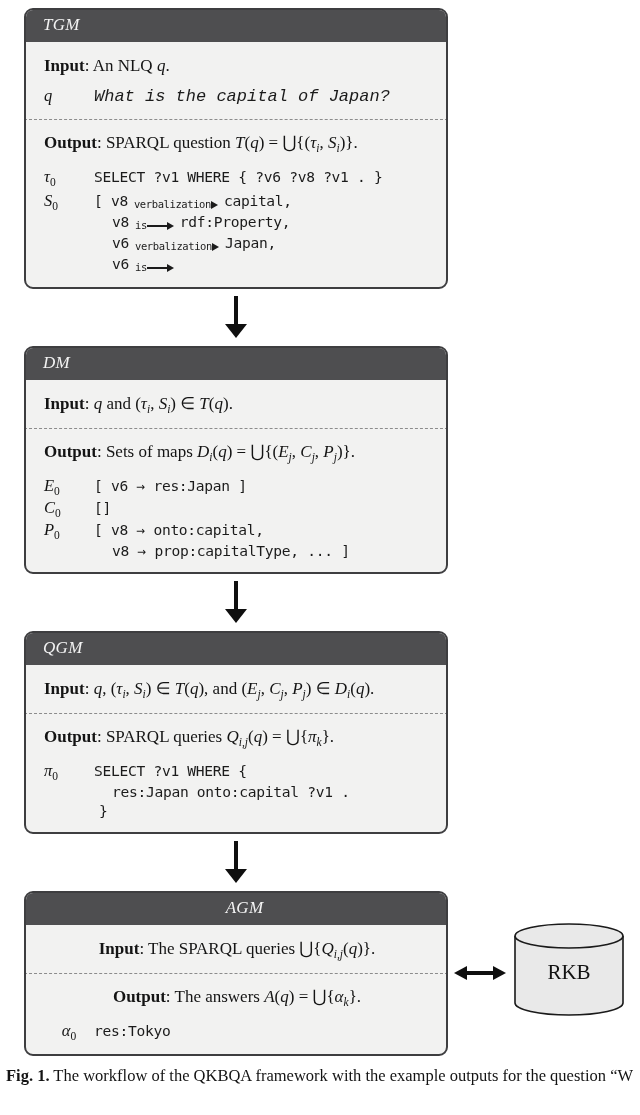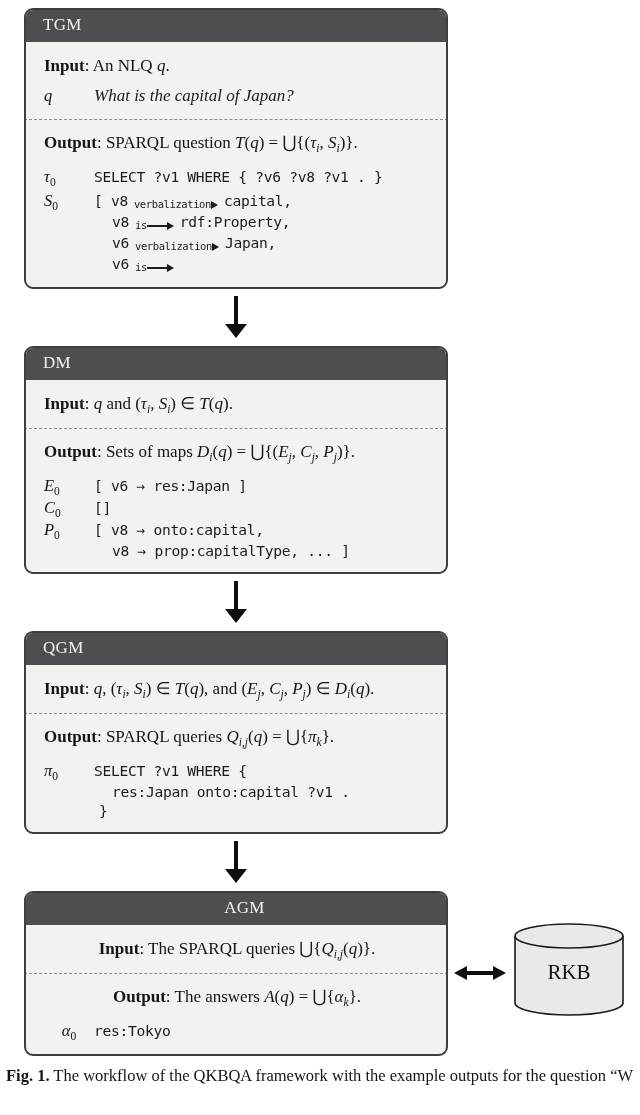--- a/index.html
+++ b/index.html
@@ -18,20 +18,21 @@
     border-radius: 9px;
     background: #f2f2f1;
     overflow: hidden;
   }
   .module-header {
     background: #4e4e50;
     color: #f3f3f3;
     font-size: 17px;
     padding: 5px 0 7px 17px;
     letter-spacing: 0.3px;
+    font-style: italic;
   }
   .module-body { padding: 2px 16px 13px 18px; }
 
   .line { font-size: 17px; line-height: 1.32; }
   .input-line  { margin-top: 11px; }
   .output-line { margin-top: 12px; }
 
   .sep {
     border: none;
     border-top: 1.6px dashed #8c8c8c;
@@ -49,21 +50,21 @@
   .code-row { display: flex; align-items: baseline; margin-top: 10px; }
   .code-row.tight { margin-top: 2px; }
   .var { width: 50px; flex: none; font-size: 16.5px; }
   .code {
     font-family: "DejaVu Sans Mono", monospace;
     font-size: 14.6px;
     color: #1b1b1b;
     letter-spacing: -0.3px;
     white-space: pre;
   }
-  .code.serif-i { font-family: Liberation Serif, serif; font-style: italic; font-size: 17px; letter-spacing: 0; }
+  .code.serif-i { font-family: Liberation Mono, monospace; font-style: italic; font-size: 17px; letter-spacing: 0; }
   .ind { padding-left: 18px; }
   .ind-sm { padding-left: 5px; }
 
   
   .labarrow {
     display: inline-flex; align-items: center;
     margin: 0 6px; vertical-align: -2px;
   }
   .labarrow .lbl {
     font-family: "DejaVu Sans Mono", monospace;

